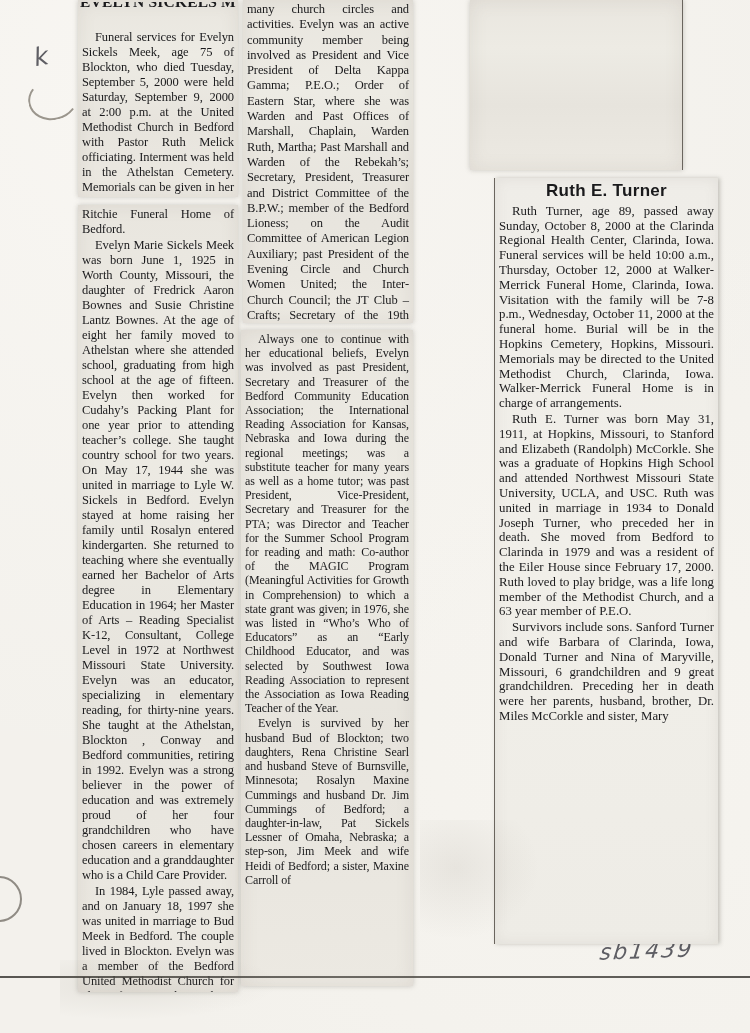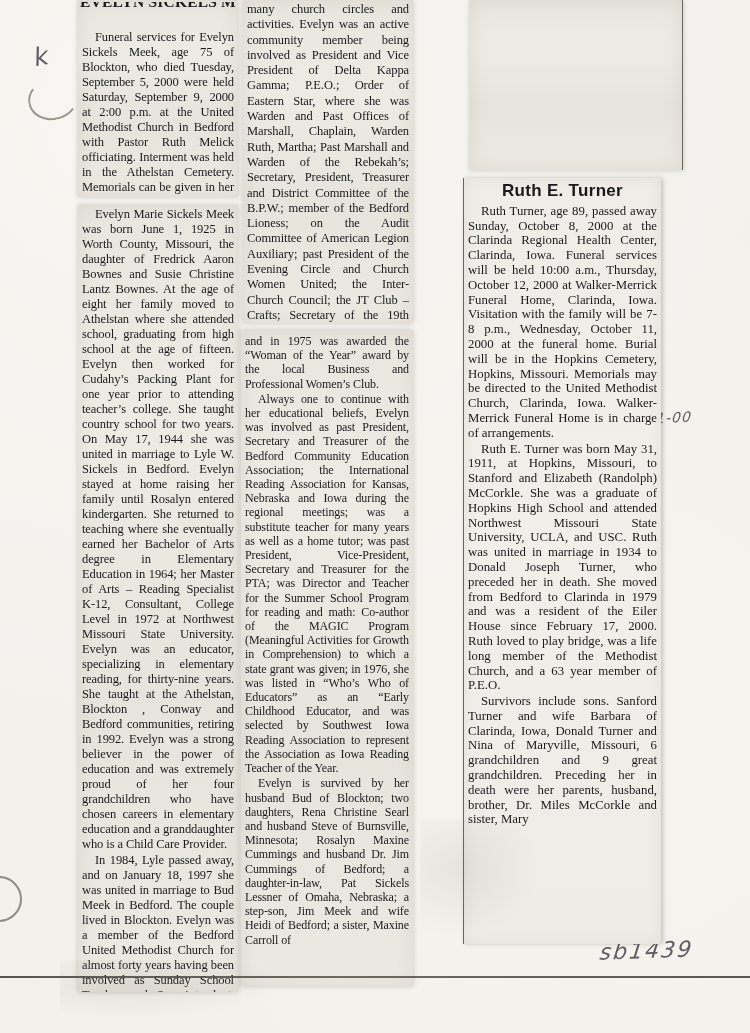--- a/index.html
+++ b/index.html
@@ -55,38 +55,38 @@
   <div class="hand hand-id">sb1439</div>
 
   <div class="clip c1" style="left:78px;top:0;width:160px;height:197px;">
     <div class="headline-cut">
         <span>EVELYN SICKELS MEEK</span>
       </div>
     <p style="margin-top:17px;">Funeral services for Evelyn Sickels Meek, age 75 of Blockton, who died Tuesday, September 5, 2000 were held Saturday, September 9, 2000 at 2:00 p.m. at the United Methodist Church in Bedford with Pastor Ruth Melick officiating. Interment was held in the Athelstan Cemetery. Memorials can be given in her name. Services were conducted by the</p>
   </div>
 
   <div class="clip c1" style="left:78px;top:205px;width:160px;height:787px;">
+    <p class="cont">Ritchie Funeral Home of Bedford.</p>
     <p>Evelyn Marie Sickels Meek was born June 1, 1925 in Worth County, Missouri, the daughter of Fredrick Aaron Bownes and Susie Christine Lantz Bownes.  At the age of eight her family moved to Athelstan where she attended school, graduating from high school at the age of fifteen. Evelyn then worked for Cudahy’s Packing Plant for one year prior to attending teacher’s college.  She taught country school for two years.  On May 17, 1944 she was united in marriage to Lyle W. Sickels in Bedford. Evelyn stayed at home raising her family until Rosalyn entered kindergarten. She returned to teaching where she eventually earned her Bachelor of Arts degree in Elementary Education in 1964; her Master of Arts – Reading Specialist K-12, Consultant, College Level in 1972 at Northwest Missouri State University. Evelyn was an educator, specializing in elementary reading, for thirty-nine years.  She taught at the Athelstan, Blockton , Conway and Bedford communities, retiring in 1992. Evelyn was a strong believer in the power of education and was extremely proud of her four grandchildren who have chosen careers in elementary education and a granddaughter who is a Child Care Provider.</p>
     <p>In 1984, Lyle passed away, and on January 18, 1997 she was united in marriage to Bud Meek in Bedford.  The couple lived in Blockton.  Evelyn was a member of the Bedford United Methodist Church for almost forty years having been involved as Sunday School Teacher and Superintendent, active in Bible School and</p>
   </div>
 
   <div class="clip c2a" style="left:243px;top:0;width:170px;height:323px;">
     <p class="cont">many church circles and activities. Evelyn was an active community member being involved as President and Vice President of Delta Kappa Gamma; P.E.O.; Order of Eastern Star, where she was Warden and Past Offices of Marshall, Chaplain, Warden Ruth, Martha; Past Marshall and Warden of the Rebekah’s; Secretary, President, Treasurer and District Committee of the B.P.W.; member of the Bedford Lioness; on the Audit Committee of American Legion Auxiliary; past President of the Evening Circle and Church Women United; the Inter-Church Council; the JT Club – Crafts; Secretary of the 19th Century Club; a volunteer a the Historical Society, delivered Meals on Wheels</p>
   </div>
 
   <div class="clip c2b" style="left:241px;top:330px;width:172px;height:656px;">
-    <p class="cont" style="margin-top:2px;">and in 1975 was awarded the “Woman of the Year” award by the local Business and Professional Women’s Club.</p>
     <p>Always one to continue with her educational beliefs, Evelyn was involved as past President, Secretary and Treasurer of the Bedford Community Education Association; the International Reading Association for Kansas, Nebraska and Iowa during the regional meetings; was a substitute teacher for many years as well as a home tutor; was past President, Vice-President, Secretary and Treasurer for the PTA; was Director and Teacher for the Summer School Program for reading and math: Co-author of the MAGIC Program (Meaningful Activities for Growth in Comprehension) to which a state grant was given; in 1976, she was listed in “Who’s Who of Educators” as an “Early Childhood Educator, and was selected by Southwest Iowa Reading Association to represent the Association as Iowa Reading Teacher of the Year.</p>
     <p>Evelyn is survived by her husband Bud of Blockton; two daughters, Rena Christine Searl and husband Steve of Burnsville, Minnesota; Rosalyn Maxine Cummings and husband Dr. Jim Cummings of Bedford; a daughter-in-law, Pat Sickels Lessner of Omaha, Nebraska; a step-son, Jim Meek and wife Heidi of Bedford; a sister, Maxine Carroll of</p>
   </div>
 
   <div class="clip c3" style="left:470px;top:0;width:213px;height:170px;border-right:1.5px solid #6a655e;">
   </div>
 
-  <div class="clip ruth" style="left:463px;top:178px;width:198px;height:766px;">
+  <div class="clip ruth" style="left:494px;top:178px;width:224px;height:766px;">
     <div class="ruth-head">Ruth E. Turner</div>
     <p>Ruth Turner, age 89, passed away Sunday, October 8, 2000 at the Clarinda Regional Health Center, Clarinda, Iowa. Funeral services will be held 10:00 a.m., Thursday, October 12, 2000 at Walker-Merrick Funeral Home, Clarinda, Iowa. Visitation with the family will be 7-8 p.m., Wednesday, October 11, 2000 at the funeral home. Burial will be in the Hopkins Cemetery, Hopkins, Missouri. Memorials may be directed to the United Methodist Church, Clarinda, Iowa. Walker-Merrick Funeral Home is in charge of arrangements.</p>
     <p>Ruth E. Turner was born May 31, 1911, at Hopkins, Missouri, to Stanford and Elizabeth (Randolph) McCorkle. She was a graduate of Hopkins High School and attended Northwest Missouri State University, UCLA, and USC. Ruth was united in marriage in 1934 to Donald Joseph Turner, who preceded her in death. She moved from Bedford to Clarinda in 1979 and was a resident of the Eiler House since February 17, 2000. Ruth loved to play bridge, was a life long member of the Methodist Church, and a 63 year member of P.E.O.</p>
     <p>Survivors include sons. Sanford Turner and wife Barbara of Clarinda, Iowa, Donald Turner and Nina of Maryville, Missouri, 6 grandchildren and 9 great grandchildren. Preceding her in death were her parents, husband, brother, Dr. Miles McCorkle and sister, Mary</p>
   </div>
 
   <div class="bottom-rule"></div>
 
   <div class="smudge" style="left:60px;top:960px;width:220px;height:60px;"></div>
   <div class="smudge" style="left:420px;top:820px;width:120px;height:120px;"></div>

